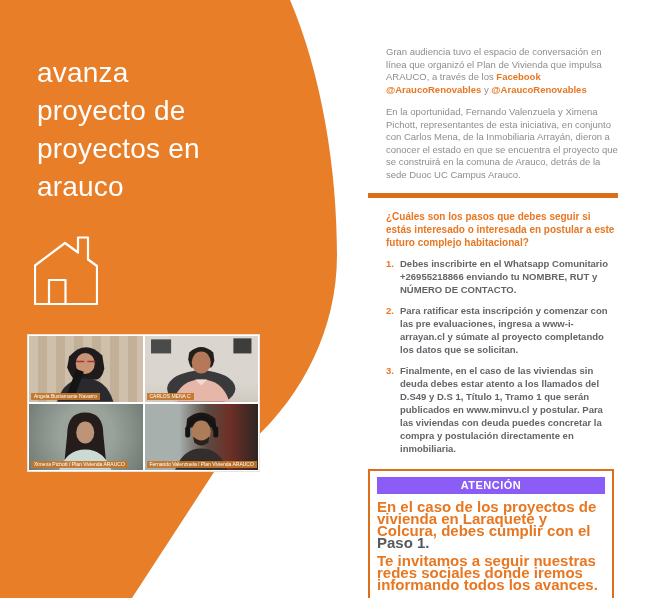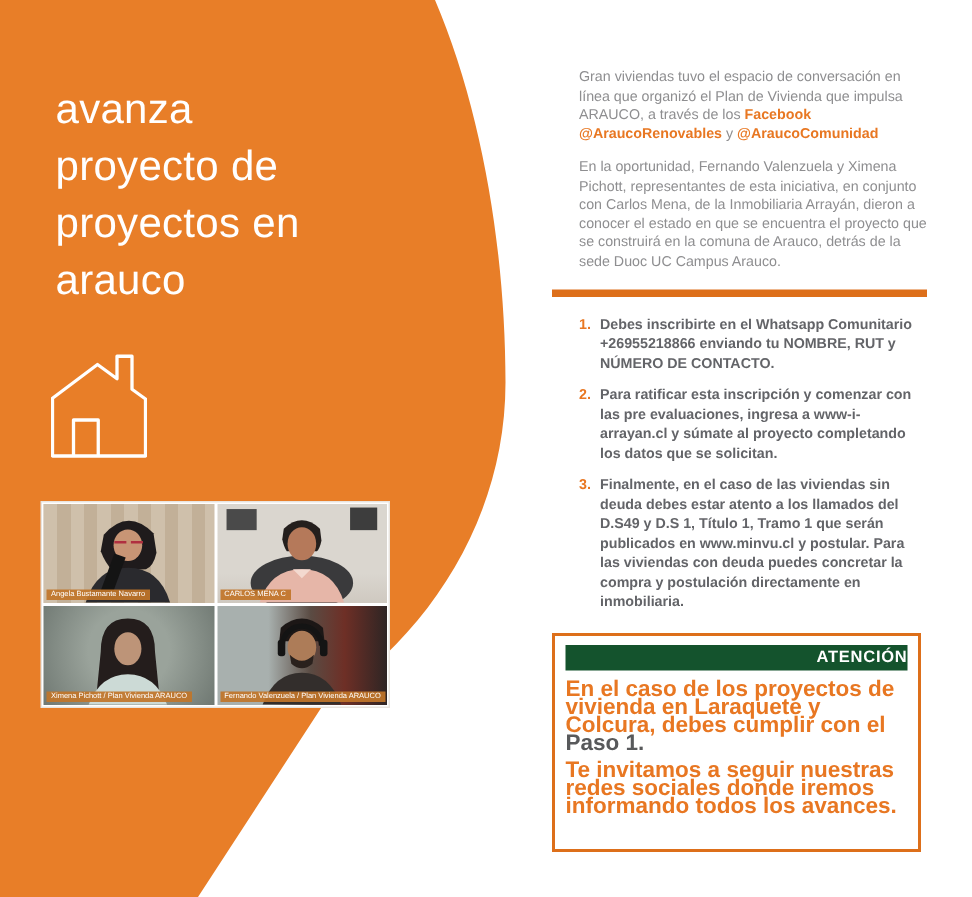--- a/index.html
+++ b/index.html
@@ -36,22 +36,22 @@
   .orange-strong{color:#e87722;font-weight:bold;text-align:right;}
   .divider{width:250px;height:5px;background:#dd6f1a;margin:12px 0 12px 0;}
   .question{margin:0 0 8px 18px;width:232px;color:#e87722;font-weight:bold;
     font-size:10px;line-height:13px;}
   .step{display:flex;margin:0 0 8px 18px;width:232px;}
   .step-num{color:#e87722;font-weight:bold;font-size:9.5px;line-height:13px;width:14px;flex:none;}
   .step-text{color:#636468;font-weight:bold;font-size:9.5px;line-height:13px;}
 
   
   .attention{margin-top:14px;width:246px;border:2px solid #dd6f1a;background:#fff;padding:6px 7px 8px 7px;box-sizing:border-box;}
-  .attention-bar{height:17px;background:#14532d;color:#ffffff;font-weight:bold;font-size:11px;
-    line-height:17px;text-align:right;letter-spacing:.5px;margin-bottom:7px;}
+  .attention-bar{height:17px;background:#8b5cf6;color:#ffffff;font-weight:bold;font-size:11px;
+    line-height:17px;text-align:center;letter-spacing:.5px;margin-bottom:7px;}
   .attention p{margin:0 0 6px 0;color:#e87722;font-weight:bold;font-size:15px;line-height:12px;}
   .attention p:last-child{margin-bottom:14px;}
   .gray-strong{color:#58595b;font-weight:bold;}
 </style>
 </head>
 <body>
 
 <div id="canvas">
 
   <svg class="blob-svg" viewBox="0 0 648 598" preserveAspectRatio="none" aria-hidden="true">
@@ -114,26 +114,27 @@
         <rect x="40" y="22" width="5" height="11" rx="2" fill="#141414"></rect>
         <rect x="68" y="22" width="5" height="11" rx="2" fill="#141414"></rect>
         <path d="M30 65 q8 -21 26 -21 q18 0 26 21 Z" fill="#332e2c"></path>
       </svg>
       <div class="vlabel">Fernando Valenzuela / Plan Vivienda ARAUCO</div>
     </div>
   </div>
 
   <div class="right-col">
 
-    <p class="para"><span>Gran viviendas tuvo el espacio de conversación en línea que organizó el Plan de Vivienda que impulsa ARAUCO, a través de los </span><span class="orange-strong">Facebook @AraucoRenovables</span><span> y </span><span class="orange-strong">@AraucoComunidad</span></p>
+    <p class="para"><span>Gran audiencia tuvo el espacio de conversación en línea que organizó el Plan de Vivienda que impulsa ARAUCO, a través de los </span><span class="orange-strong">Facebook @AraucoRenovables</span><span> y </span><span class="orange-strong">@AraucoRenovables</span></p>
 
     <p class="para">En la oportunidad, Fernando Valenzuela y Ximena Pichott, representantes de esta iniciativa, en conjunto con Carlos Mena, de la Inmobiliaria Arrayán, dieron a conocer el estado en que se encuentra el proyecto que se construirá en la comuna de Arauco, detrás de la sede Duoc UC Campus Arauco.</p>
 
     <div class="divider"></div>
 
+    <div class="question">¿Cuáles son los pasos que debes seguir si estás interesado o interesada en postular a este futuro complejo habitacional?</div>
 
     <div class="step">
       <span class="step-num">1.</span>
       <span class="step-text">Debes inscribirte en el Whatsapp Comunitario +26955218866 enviando tu NOMBRE, RUT y NÚMERO DE CONTACTO.</span>
     </div>
     <div class="step">
       <span class="step-num">2.</span>
       <span class="step-text">Para ratificar esta inscripción y comenzar con las pre evaluaciones, ingresa a www-i-arrayan.cl y súmate al proyecto completando los datos que se solicitan.</span>
     </div>
     <div class="step">

